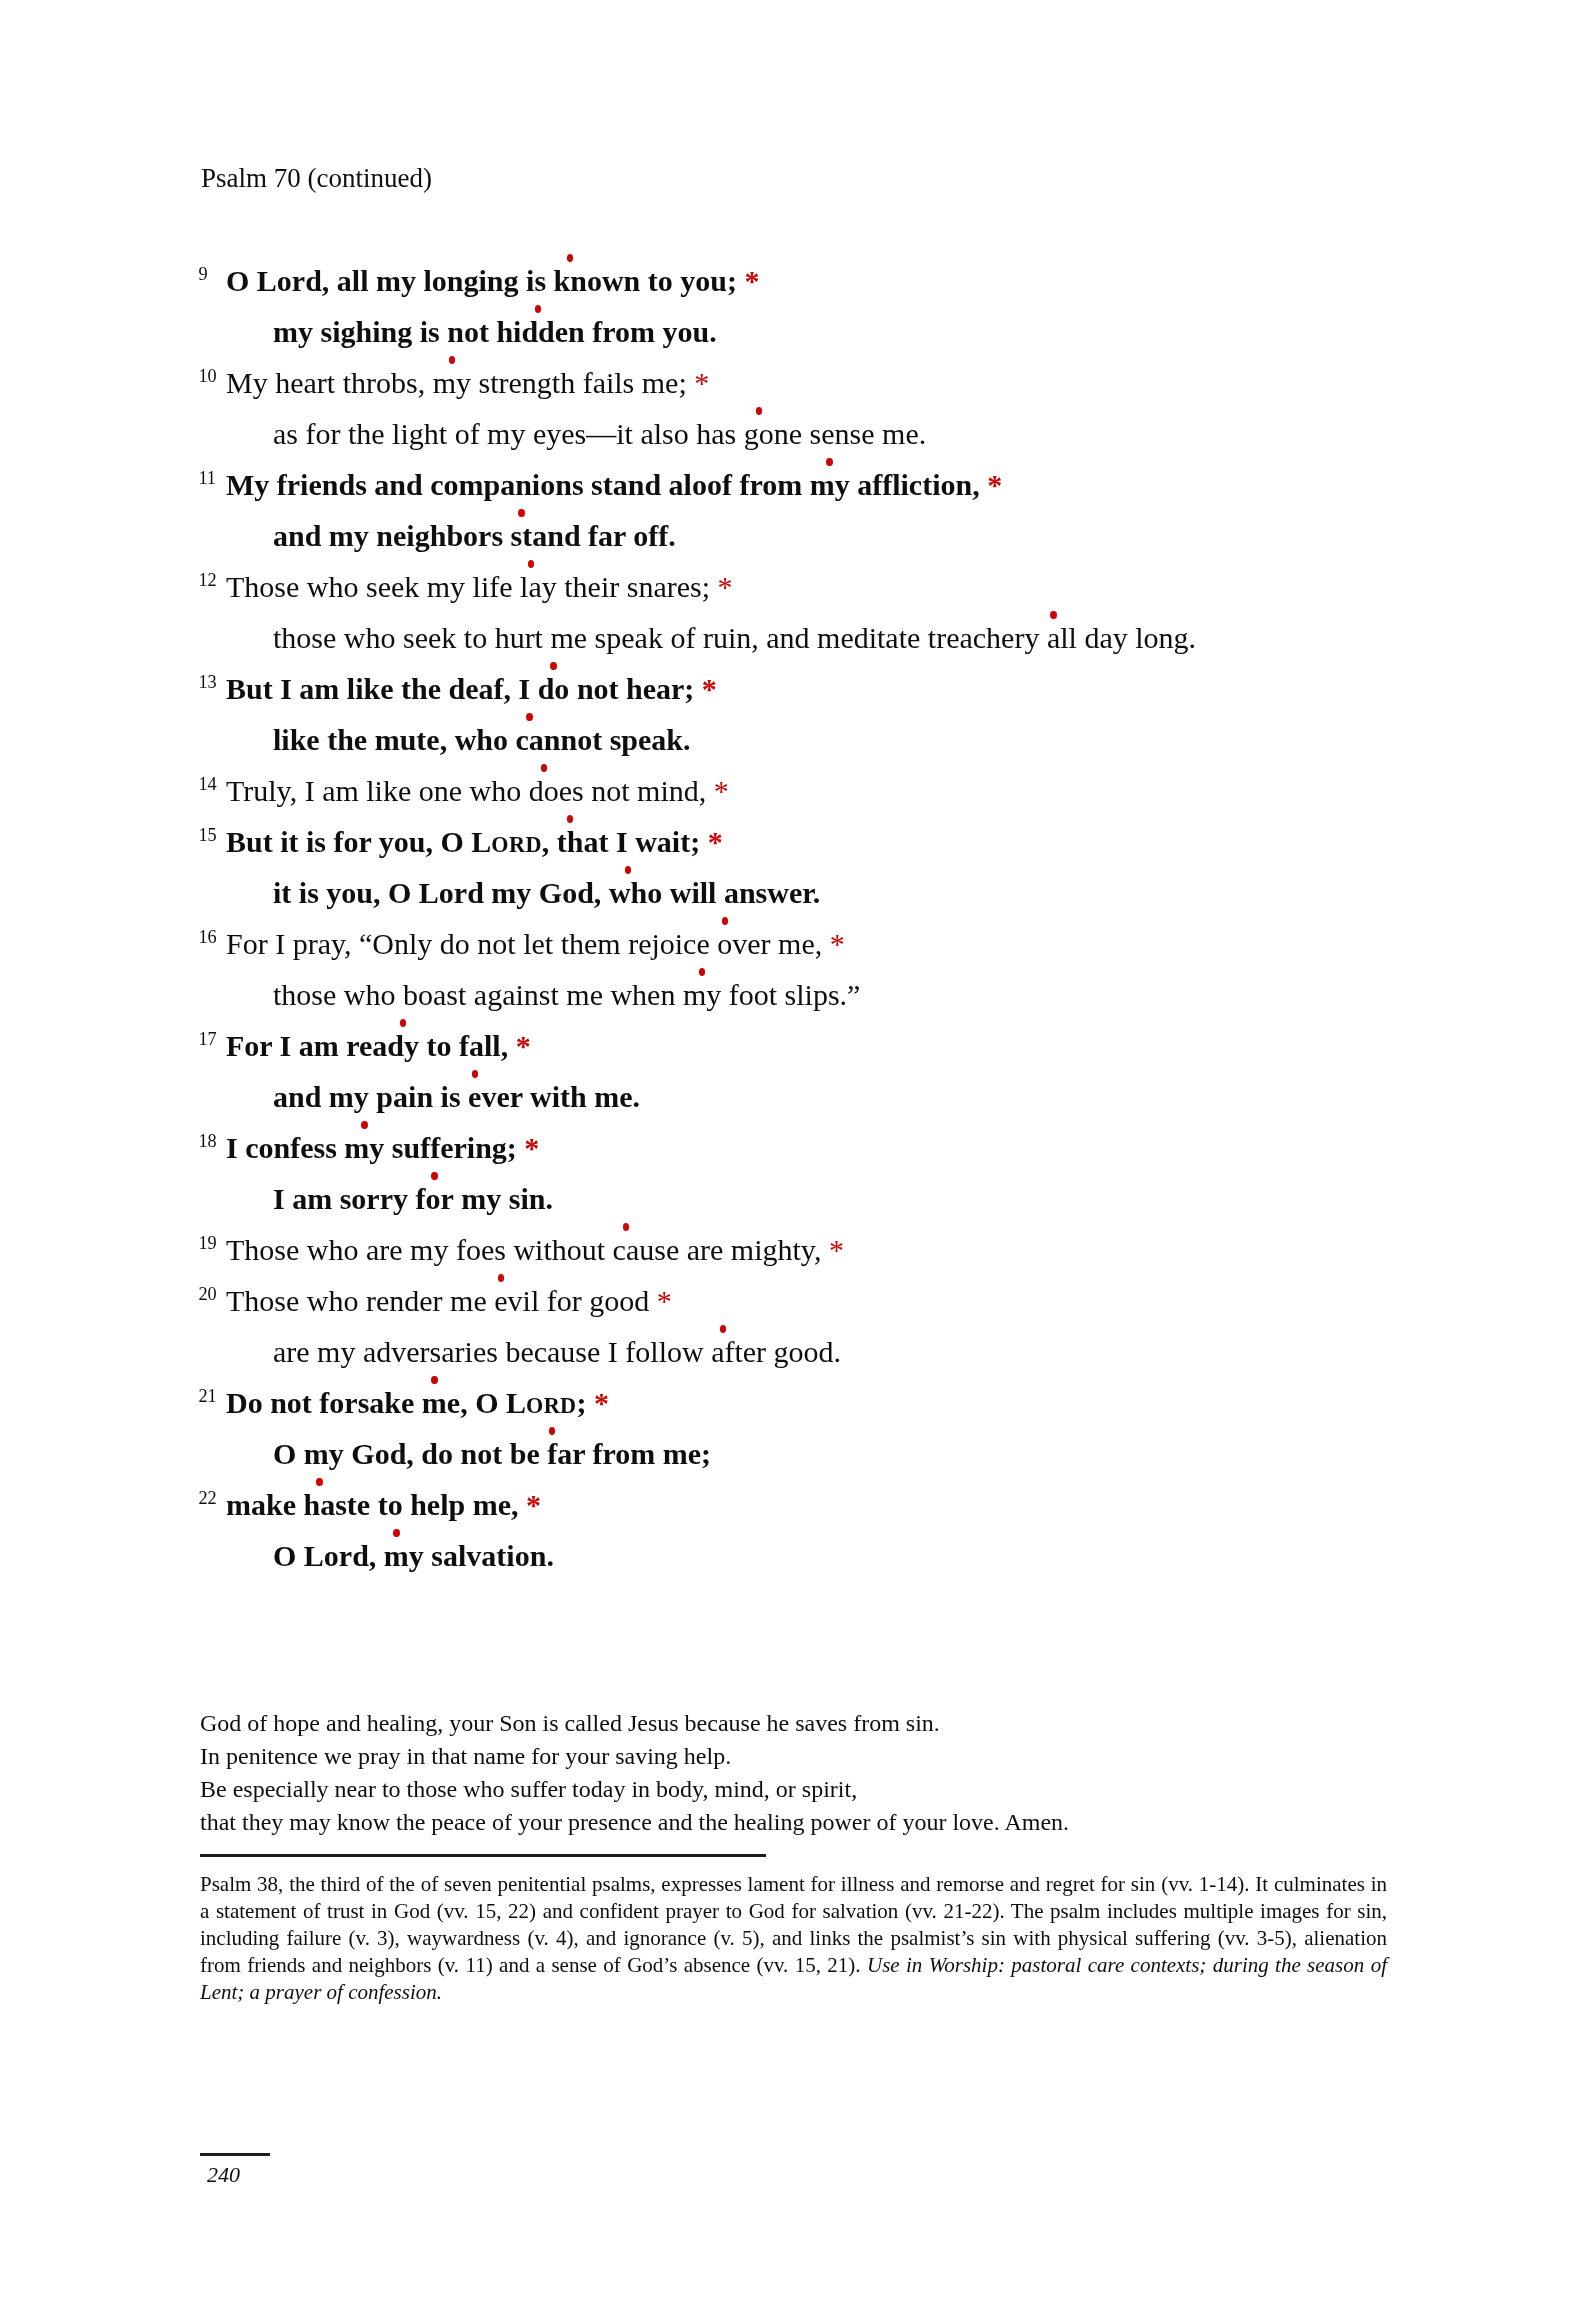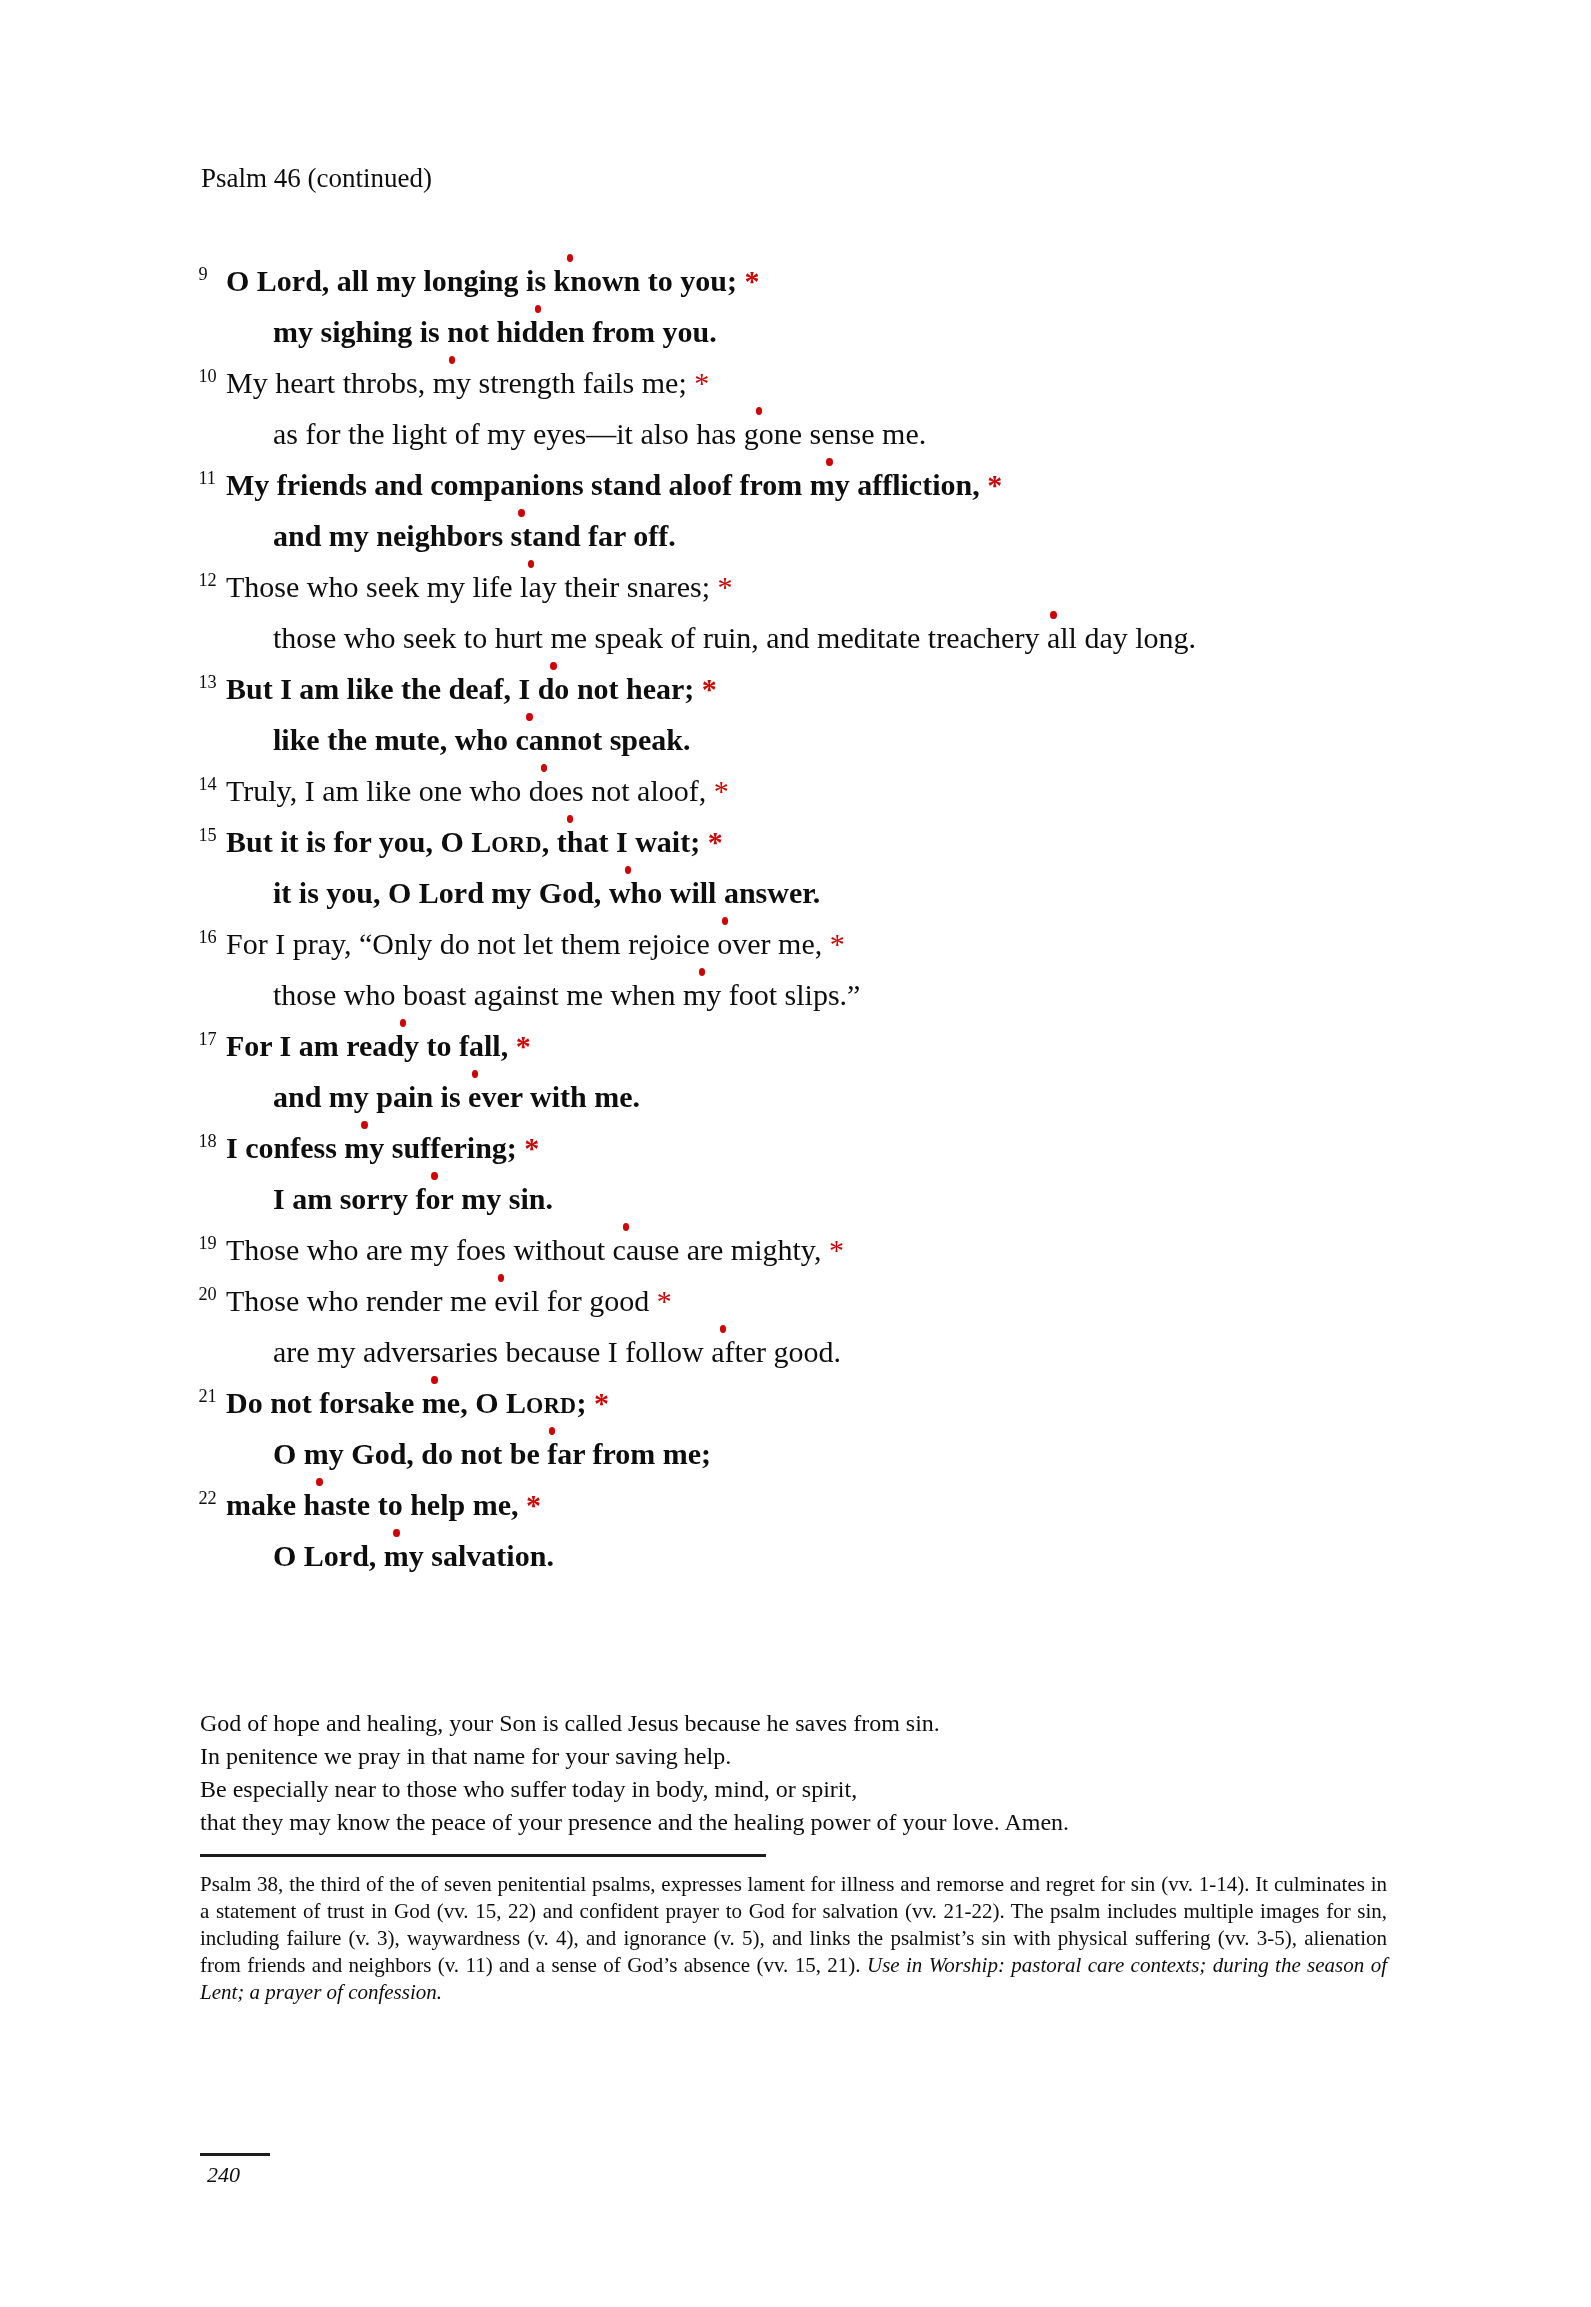--- a/index.html
+++ b/index.html
@@ -52,34 +52,34 @@
   }
   .pagenum {
     position:absolute; left:207px; top:2162px;
     font-size:22px; line-height:1.2;font-style:italic;
   }
 </style>
 </head>
 <body>
 
 <div class="page">
-  <div class="header">Psalm 46 (continued)</div>
+  <div class="header">Psalm 70 (continued)</div>
 
   <div class="psalm" id="psalm-lines">
       <div class="pline first b"><span class="vnum">9</span><span>O Lord, all my longing is </span><span class="dt">kn</span><span>own to you; </span><span class="star">*</span></div>
       <div class="pline cont b"><span>my sighing is not hi</span><span class="dt">dd</span><span>en from you.</span></div>
       <div class="pline first"><span class="vnum">10</span><span>My heart throbs, </span><span class="dt">my</span><span> strength fails me; </span><span class="star">*</span></div>
       <div class="pline cont"><span>as for the light of my eyes—it also has </span><span class="dt">go</span><span>ne sense me.</span></div>
       <div class="pline first b"><span class="vnum">11</span><span>My friends and companions stand aloof from </span><span class="dt">my</span><span> affliction, </span><span class="star">*</span></div>
       <div class="pline cont b"><span>and my neighbors </span><span class="dt">st</span><span>and far off.</span></div>
       <div class="pline first"><span class="vnum">12</span><span>Those who seek my life </span><span class="dt">la</span><span>y their snares; </span><span class="star">*</span></div>
       <div class="pline cont"><span>those who seek to hurt me speak of ruin, and meditate treachery </span><span class="dt">a</span><span>ll day long.</span></div>
       <div class="pline first b"><span class="vnum">13</span><span>But I am like the deaf, I </span><span class="dt">do</span><span> not hear; </span><span class="star">*</span></div>
       <div class="pline cont b"><span>like the mute, who </span><span class="dt">ca</span><span>nnot speak.</span></div>
-      <div class="pline first"><span class="vnum">14</span><span>Truly, I am like one who </span><span class="dt">do</span><span>es not aloof, </span><span class="star">*</span></div>
+      <div class="pline first"><span class="vnum">14</span><span>Truly, I am like one who </span><span class="dt">do</span><span>es not mind, </span><span class="star">*</span></div>
       <div class="pline first b"><span class="vnum">15</span><span>But it is for you, O L</span><span class="sc">ord</span><span>, </span><span class="dt">th</span><span>at I wait; </span><span class="star">*</span></div>
       <div class="pline cont b"><span>it is you, O Lord my God, </span><span class="dt">wh</span><span>o will answer.</span></div>
       <div class="pline first"><span class="vnum">16</span><span>For I pray, “Only do not let them rejoice </span><span class="dt">o</span><span>ver me, </span><span class="star">*</span></div>
       <div class="pline cont"><span>those who boast against me when </span><span class="dt">my</span><span> foot slips.”</span></div>
       <div class="pline first b"><span class="vnum">17</span><span>For I am rea</span><span class="dt">dy</span><span> to fall, </span><span class="star">*</span></div>
       <div class="pline cont b"><span>and my pain is </span><span class="dt">e</span><span>ver with me.</span></div>
       <div class="pline first b"><span class="vnum">18</span><span>I confess </span><span class="dt">my</span><span> suffering; </span><span class="star">*</span></div>
       <div class="pline cont b"><span>I am sorry </span><span class="dt">for</span><span> my sin.</span></div>
       <div class="pline first"><span class="vnum">19</span><span>Those who are my foes without </span><span class="dt">ca</span><span>use are mighty, </span><span class="star">*</span></div>
       <div class="pline first"><span class="vnum">20</span><span>Those who render me </span><span class="dt">e</span><span>vil for good </span><span class="star">*</span></div>

